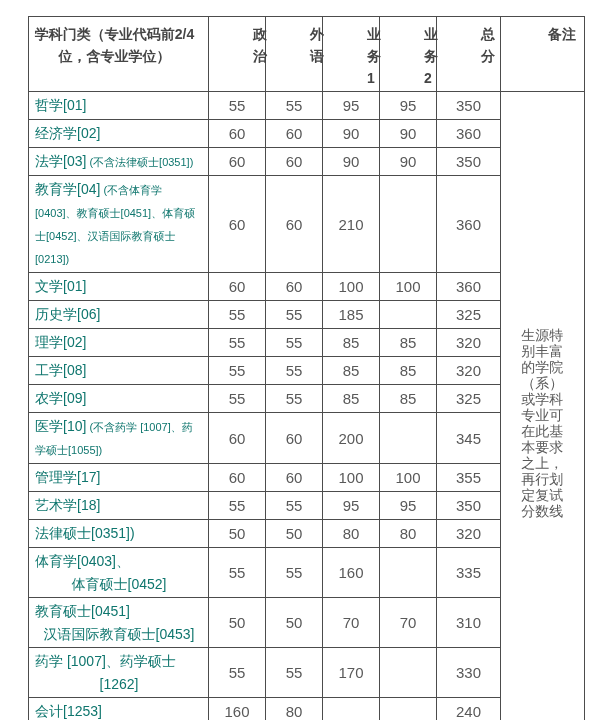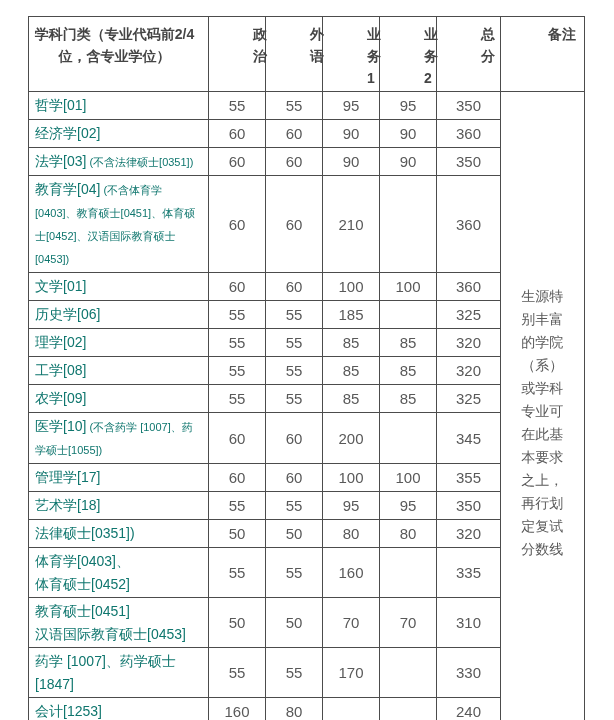--- a/index.html
+++ b/index.html
@@ -4,25 +4,25 @@
 <style>
   html,body{margin:0;padding:0;background:#ffffff;}
   body{width:614px;height:720px;font-family:"Liberation Sans","DejaVu Sans",sans-serif;color:#595959;}
   .table-wrap{position:relative;padding:16px 0 0 28px;}
   table{border-collapse:collapse;table-layout:fixed;width:556px;background:#fff;}
   td,th{border:1px solid #4c4c4c;padding:2px 5px;vertical-align:middle;box-sizing:border-box;}
   thead th{font-size:14px;font-weight:bold;color:#454545;text-align:center;vertical-align:top;padding-top:6px;height:54px;line-height:22px;padding-left:44px;}
   th.subj-h{padding-left:0;padding-right:8px;margin-top:19px;}
   td.subj{font-size:14px;color:#0f766e;text-align:left;line-height:22px;padding-left:6px;}
   td.subj .nt{font-size:11px;}
-  td.subj .l2{display:block;}
+  td.subj .l2{display:block;text-align:center;}
   td.num{text-align:center;font-size:15px;color:#595959;}
   tbody#rows tr{height:27px;}
   td.remark{vertical-align:middle;text-align:center;padding:0;}
-  .remark-text{width:3.05em;margin:0 auto;font-size:14px;line-height:23px;text-align:left;color:#595959;}
+  .remark-text{width:3.05em;margin:0 auto;font-size:14px;line-height:16px;text-align:left;color:#595959;}
 </style>
 </head>
 <body>
 
 <div class="table-wrap">
   <table>
     <colgroup>
       <col style="width:180px">
       <col style="width:57px">
       <col style="width:57px">
@@ -67,21 +67,21 @@
   <tr>
     <td class="subj"><span class="nm">法学[03]</span><span class="nt"> (不含法律硕士[0351])</span></td>
     <td class="num">60</td>
     <td class="num">60</td>
     <td class="num">90</td>
     <td class="num">90</td>
     <td class="num">350</td>
   </tr>
 
   <tr>
-    <td class="subj"><span class="nm">教育学[04]</span><span class="nt"> (不含体育学[0403]、教育硕士[0451]、体育硕士[0452]、汉语国际教育硕士[0453])</span></td>
+    <td class="subj"><span class="nm">教育学[04]</span><span class="nt"> (不含体育学[0403]、教育硕士[0451]、体育硕士[0452]、汉语国际教育硕士[0213])</span></td>
     <td class="num">60</td>
     <td class="num">60</td>
     <td class="num">210</td>
     <td class="num"></td>
     <td class="num">360</td>
   </tr>
 
   <tr>
     <td class="subj"><span class="nm">文学[01]</span><span class="nt"></span></td>
     <td class="num">60</td>
@@ -175,21 +175,21 @@
   <tr>
     <td class="subj"><span class="nm">教育硕士[0451]</span><span class="nt"></span><span class="l2">汉语国际教育硕士[0453]</span></td>
     <td class="num">50</td>
     <td class="num">50</td>
     <td class="num">70</td>
     <td class="num">70</td>
     <td class="num">310</td>
   </tr>
 
   <tr>
-    <td class="subj"><span class="nm">药学 [1007]、药学硕士</span><span class="nt"></span><span class="l2">[1847]</span></td>
+    <td class="subj"><span class="nm">药学 [1007]、药学硕士</span><span class="nt"></span><span class="l2">[1262]</span></td>
     <td class="num">55</td>
     <td class="num">55</td>
     <td class="num">170</td>
     <td class="num"></td>
     <td class="num">330</td>
   </tr>
 
   <tr>
     <td class="subj"><span class="nm">会计[1253]</span><span class="nt"></span></td>
     <td class="num">160</td>

